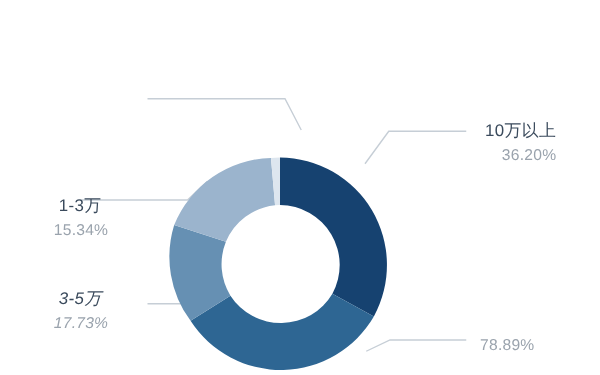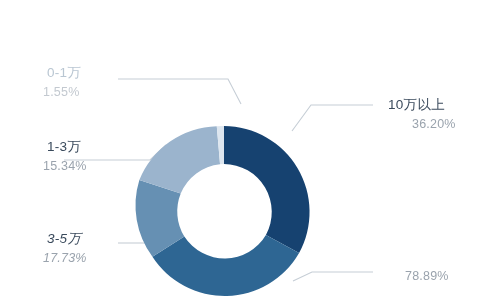--- a/index.html
+++ b/index.html
@@ -38,37 +38,38 @@
     font-size: 12.5px;
     color: #9aa3ad;
     margin-top: 6px;
     letter-spacing: 0.2px;
   }
   .callout.right .cat,
   .callout.right .pct {
     text-align: left;
   }
   .callout.right .pct {
-    margin-left: 24px;
+    margin-left: 3px;
+    text-align: right;
   }
   .callout.left .cat,
   .callout.left .pct {
     text-align: left;
   }
   .callout.left .pct {
     margin-left: -4px;
   }
   .callout.faded .cat { color: #b9c6d2; }
   .callout.faded .pct { color: #c3c9d0; }
 
   
   #co-top-10     { left: 388px; top: 98px; }
   #co-5-10       { left: 381px; top: 264px; }
   #co-3-5        { left: 47px;  top: 232px; font-style: italic; }
-  #co-1-3        { left: 47px;  top: 140px; }
+  #co-1-3        { left: 47px;  top: 158px; }
   #co-0-1        { left: 47px;  top: 66px;  }
 </style>
 </head>
 <body>
 
 <div id="stage">
 
   <svg id="donut-svg" viewBox="0 0 480 300">
 
     <g fill="none" stroke="#c6ced6" stroke-width="1.1">
@@ -126,18 +127,14 @@
   <div class="callout left" id="co-3-5">
     <span class="cat">3-5万</span>
     <span class="pct">17.73%</span>
   </div>
 
   <div class="callout left" id="co-1-3">
     <span class="cat">1-3万</span>
     <span class="pct">15.34%</span>
   </div>
 
-  <div class="callout left faded" id="co-0-1">
-    <span class="cat">0-1万</span>
-    <span class="pct">1.55%</span>
-  </div>
 
 </div>
 
 </body></html>

